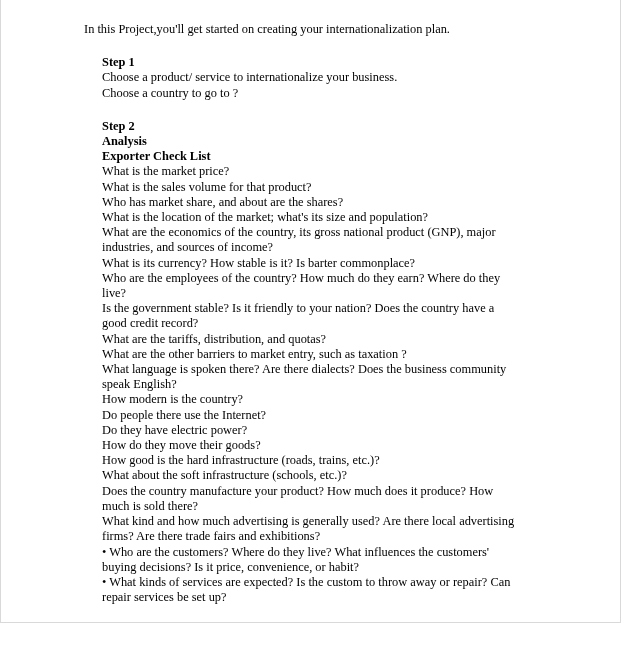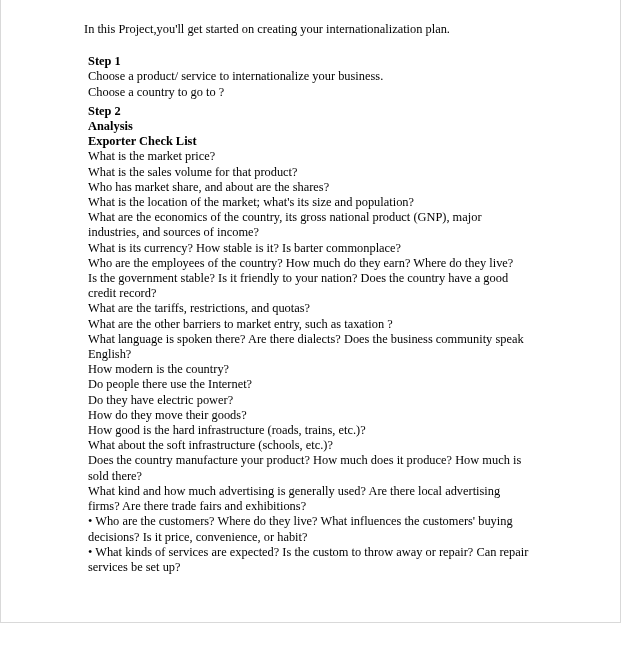--- a/index.html
+++ b/index.html
@@ -64,21 +64,21 @@
     margin: 0;
   }
   .block {
     margin: 0;
   }
   .bullet-item {
     margin: 0;
     text-indent: 0;
   }
   .step-block {
-    margin: 4px;
+    margin: 18px;
   }
 </style>
 </head>
 <body>
 
 <div id="page">
   <div class="edge-left"></div>
   <div class="edge-right"></div>
   <div class="edge-bottom"></div>
 
@@ -98,21 +98,21 @@
       <p class="heading">Exporter Check List</p>
 
       <p class="block">What is the market price?</p>
       <p class="block">What is the sales volume for that product?</p>
       <p class="block">Who has market share, and about are the shares?</p>
       <p class="block">What is the location of the market; what's its size and population?</p>
       <p class="block">What are the economics of the country, its gross national product (GNP), major industries, and sources of income?</p>
       <p class="block">What is its currency? How stable is it? Is barter commonplace?</p>
       <p class="block">Who are the employees of the country? How much do they earn? Where do they live?</p>
       <p class="block">Is the government stable? Is it friendly to your nation? Does the country have a good credit record?</p>
-      <p class="block">What are the tariffs, restrictions, and quotas?</p>
+      <p class="block">What are the tariffs, distribution, and quotas?</p>
       <p class="block">What are the other barriers to market entry, such as taxation ?</p>
       <p class="block">What language is spoken there? Are there dialects? Does the business community speak English?</p>
       <p class="block">How modern is the country?</p>
       <p class="block">Do people there use the Internet?</p>
       <p class="block">Do they have electric power?</p>
       <p class="block">How do they move their goods?</p>
       <p class="block">How good is the hard infrastructure (roads, trains, etc.)?</p>
       <p class="block">What about the soft infrastructure (schools, etc.)?</p>
       <p class="block">Does the country manufacture your product? How much does it produce? How much is sold there?</p>
       <p class="block">What kind and how much advertising is generally used? Are there local advertising firms? Are there trade fairs and exhibitions?</p>

